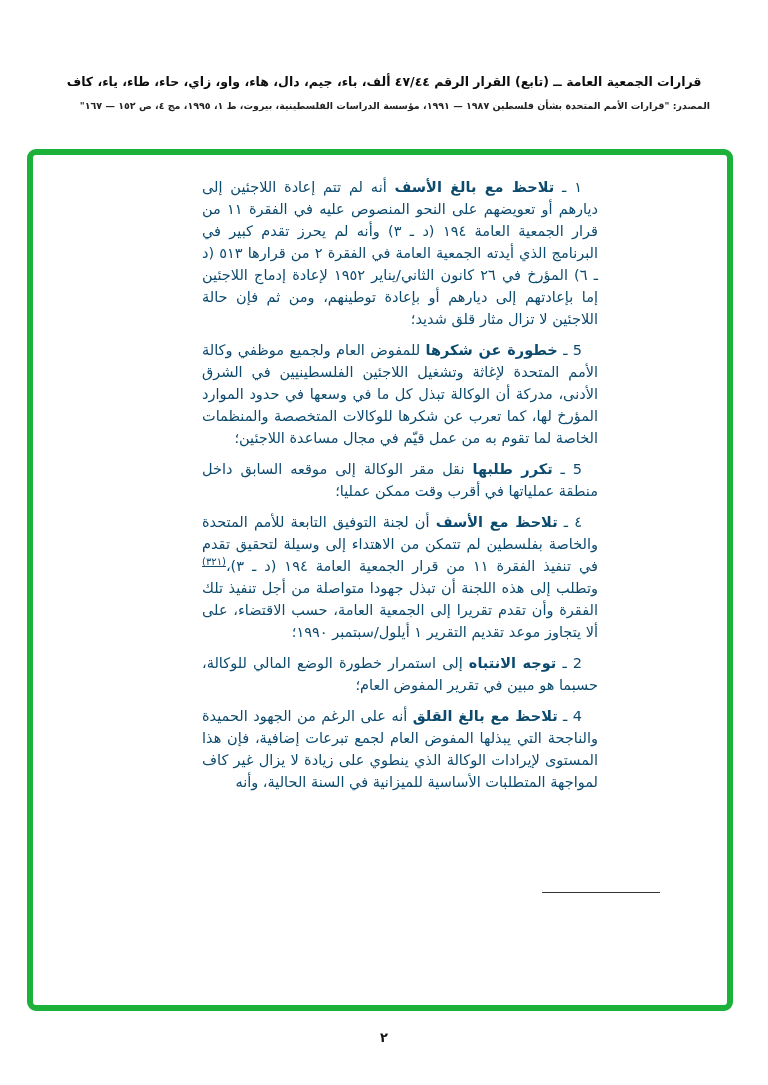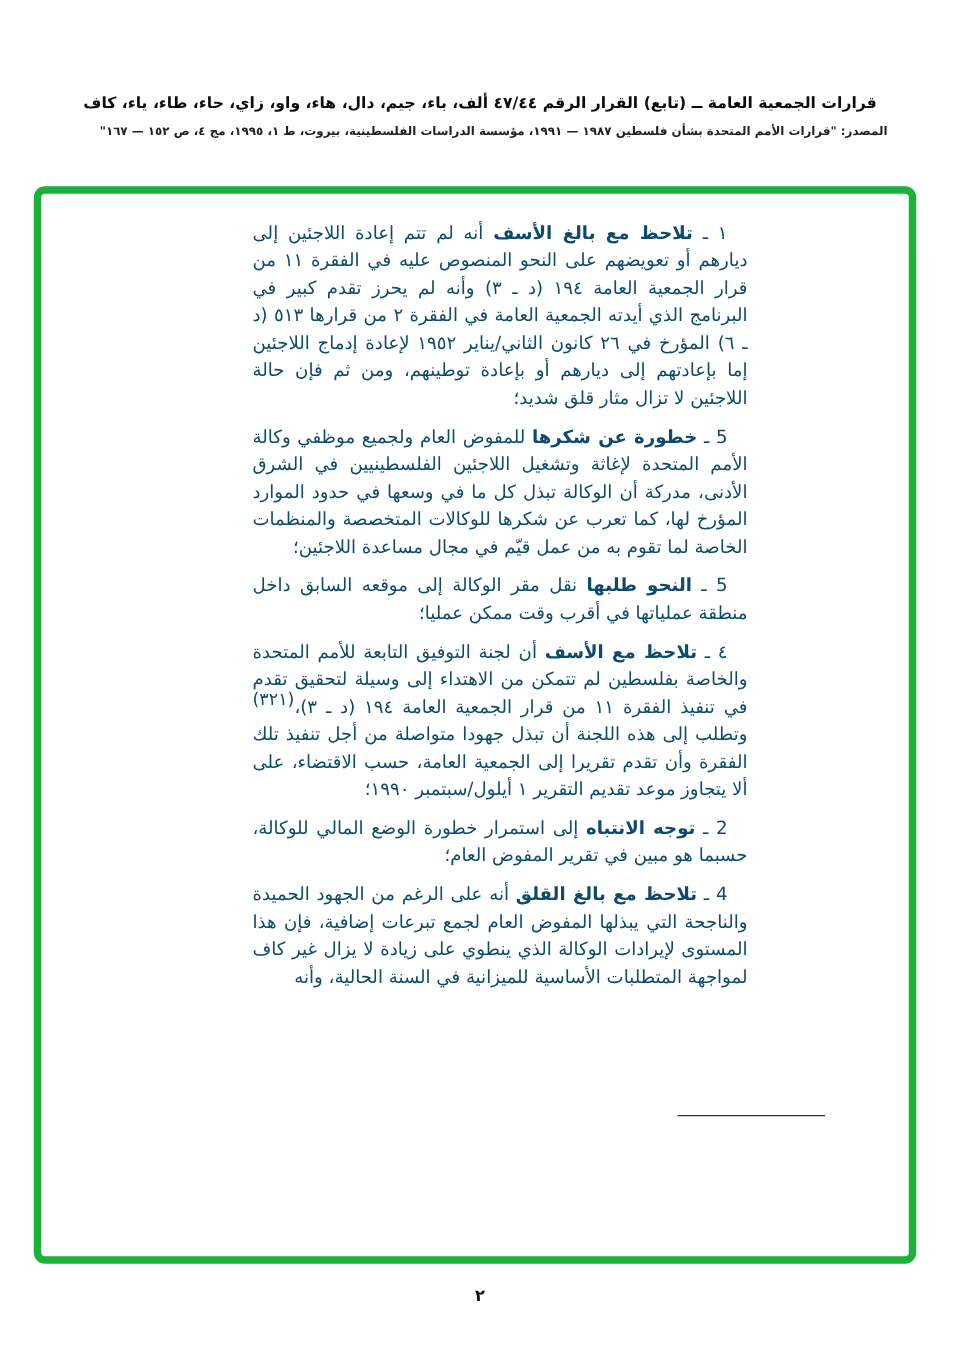--- a/index.html
+++ b/index.html
@@ -50,23 +50,24 @@
     font-size:14.5px;
     line-height:22px;
     color:#0c4a6e;
   }
   .body-text p{
     margin:0 0 9px 0;
     text-indent:16px;
   }
   .seg-bold{font-weight:bold;}
   .seg-sup{
-    font-size:14px;
+    font-size:10px;
     vertical-align:super;
     line-height:0;
+    text-decoration:underline;
   }
   .footnote-block{
     position:absolute;
     top:892px;right:88px;
     width:300px;
     direction:rtl;
     text-align:right;
   }
   .footnote-rule{
     width:118px;
@@ -93,21 +94,21 @@
 
   <div class="header-title">قرارات الجمعية العامة ــ (تابع) القرار الرقم ٤٧/٤٤ ألف، باء، جيم، دال، هاء، واو، زاي، حاء، طاء، ياء، كاف</div>
 
   <div class="header-source">المصدر: "قرارات الأمم المتحدة بشأن فلسطين ١٩٨٧ — ١٩٩١، مؤسسة الدراسات الفلسطينية، بيروت، ط ١، ١٩٩٥، مج ٤، ص ١٥٢ — ١٦٧"</div>
 
   <div class="green-frame" style="border-color: rgb(28, 178, 58);"></div>
 
   <div class="body-text" id="paragraphs">
       <p><span class="seg-normal">١ ـ </span><span class="seg-bold">تلاحظ مع بالغ الأسف</span><span class="seg-normal"> أنه لم تتم إعادة اللاجئين إلى ديارهم أو تعويضهم على النحو المنصوص عليه في الفقرة ١١ من قرار الجمعية العامة ١٩٤ (د ـ ٣) وأنه لم يحرز تقدم كبير في البرنامج الذي أيدته الجمعية العامة في الفقرة ٢ من قرارها ٥١٣ (د ـ ٦) المؤرخ في ٢٦ كانون الثاني/يناير ١٩٥٢ لإعادة إدماج اللاجئين إما بإعادتهم إلى ديارهم أو بإعادة توطينهم، ومن ثم فإن حالة اللاجئين لا تزال مثار قلق شديد؛</span></p>
       <p><span class="seg-normal">5 ـ </span><span class="seg-bold">خطورة عن شكرها</span><span class="seg-normal"> للمفوض العام ولجميع موظفي وكالة الأمم المتحدة لإغاثة وتشغيل اللاجئين الفلسطينيين في الشرق الأدنى، مدركة أن الوكالة تبذل كل ما في وسعها في حدود الموارد المؤرخ لها، كما تعرب عن شكرها للوكالات المتخصصة والمنظمات الخاصة لما تقوم به من عمل قيّم في مجال مساعدة اللاجئين؛</span></p>
-      <p><span class="seg-normal">5 ـ </span><span class="seg-bold">النحو طلبها</span><span class="seg-normal"> نقل مقر الوكالة إلى موقعه السابق داخل منطقة عملياتها في أقرب وقت ممكن عمليا؛</span></p>
+      <p><span class="seg-normal">5 ـ </span><span class="seg-bold">تكرر طلبها</span><span class="seg-normal"> نقل مقر الوكالة إلى موقعه السابق داخل منطقة عملياتها في أقرب وقت ممكن عمليا؛</span></p>
       <p><span class="seg-normal">٤ ـ </span><span class="seg-bold">تلاحظ مع الأسف</span><span class="seg-normal"> أن لجنة التوفيق التابعة للأمم المتحدة والخاصة بفلسطين لم تتمكن من الاهتداء إلى وسيلة لتحقيق تقدم في تنفيذ الفقرة ١١ من قرار الجمعية العامة ١٩٤ (د ـ ٣)،</span><span class="seg-sup">(٣٢١)</span><span class="seg-normal"> وتطلب إلى هذه اللجنة أن تبذل جهودا متواصلة من أجل تنفيذ تلك الفقرة وأن تقدم تقريرا إلى الجمعية العامة، حسب الاقتضاء، على ألا يتجاوز موعد تقديم التقرير ١ أيلول/سبتمبر ١٩٩٠؛</span></p>
       <p><span class="seg-normal">2 ـ </span><span class="seg-bold">توجه الانتباه</span><span class="seg-normal"> إلى استمرار خطورة الوضع المالي للوكالة، حسبما هو مبين في تقرير المفوض العام؛</span></p>
       <p><span class="seg-normal">4 ـ </span><span class="seg-bold">تلاحظ مع بالغ القلق</span><span class="seg-normal"> أنه على الرغم من الجهود الحميدة والناجحة التي يبذلها المفوض العام لجمع تبرعات إضافية، فإن هذا المستوى لإيرادات الوكالة الذي ينطوي على زيادة لا يزال غير كاف لمواجهة المتطلبات الأساسية للميزانية في السنة الحالية، وأنه</span></p>
     </div>
 
   <div class="footnote-block">
     <div class="footnote-rule"></div>
   </div>
 
   <div class="page-number">٢</div>

